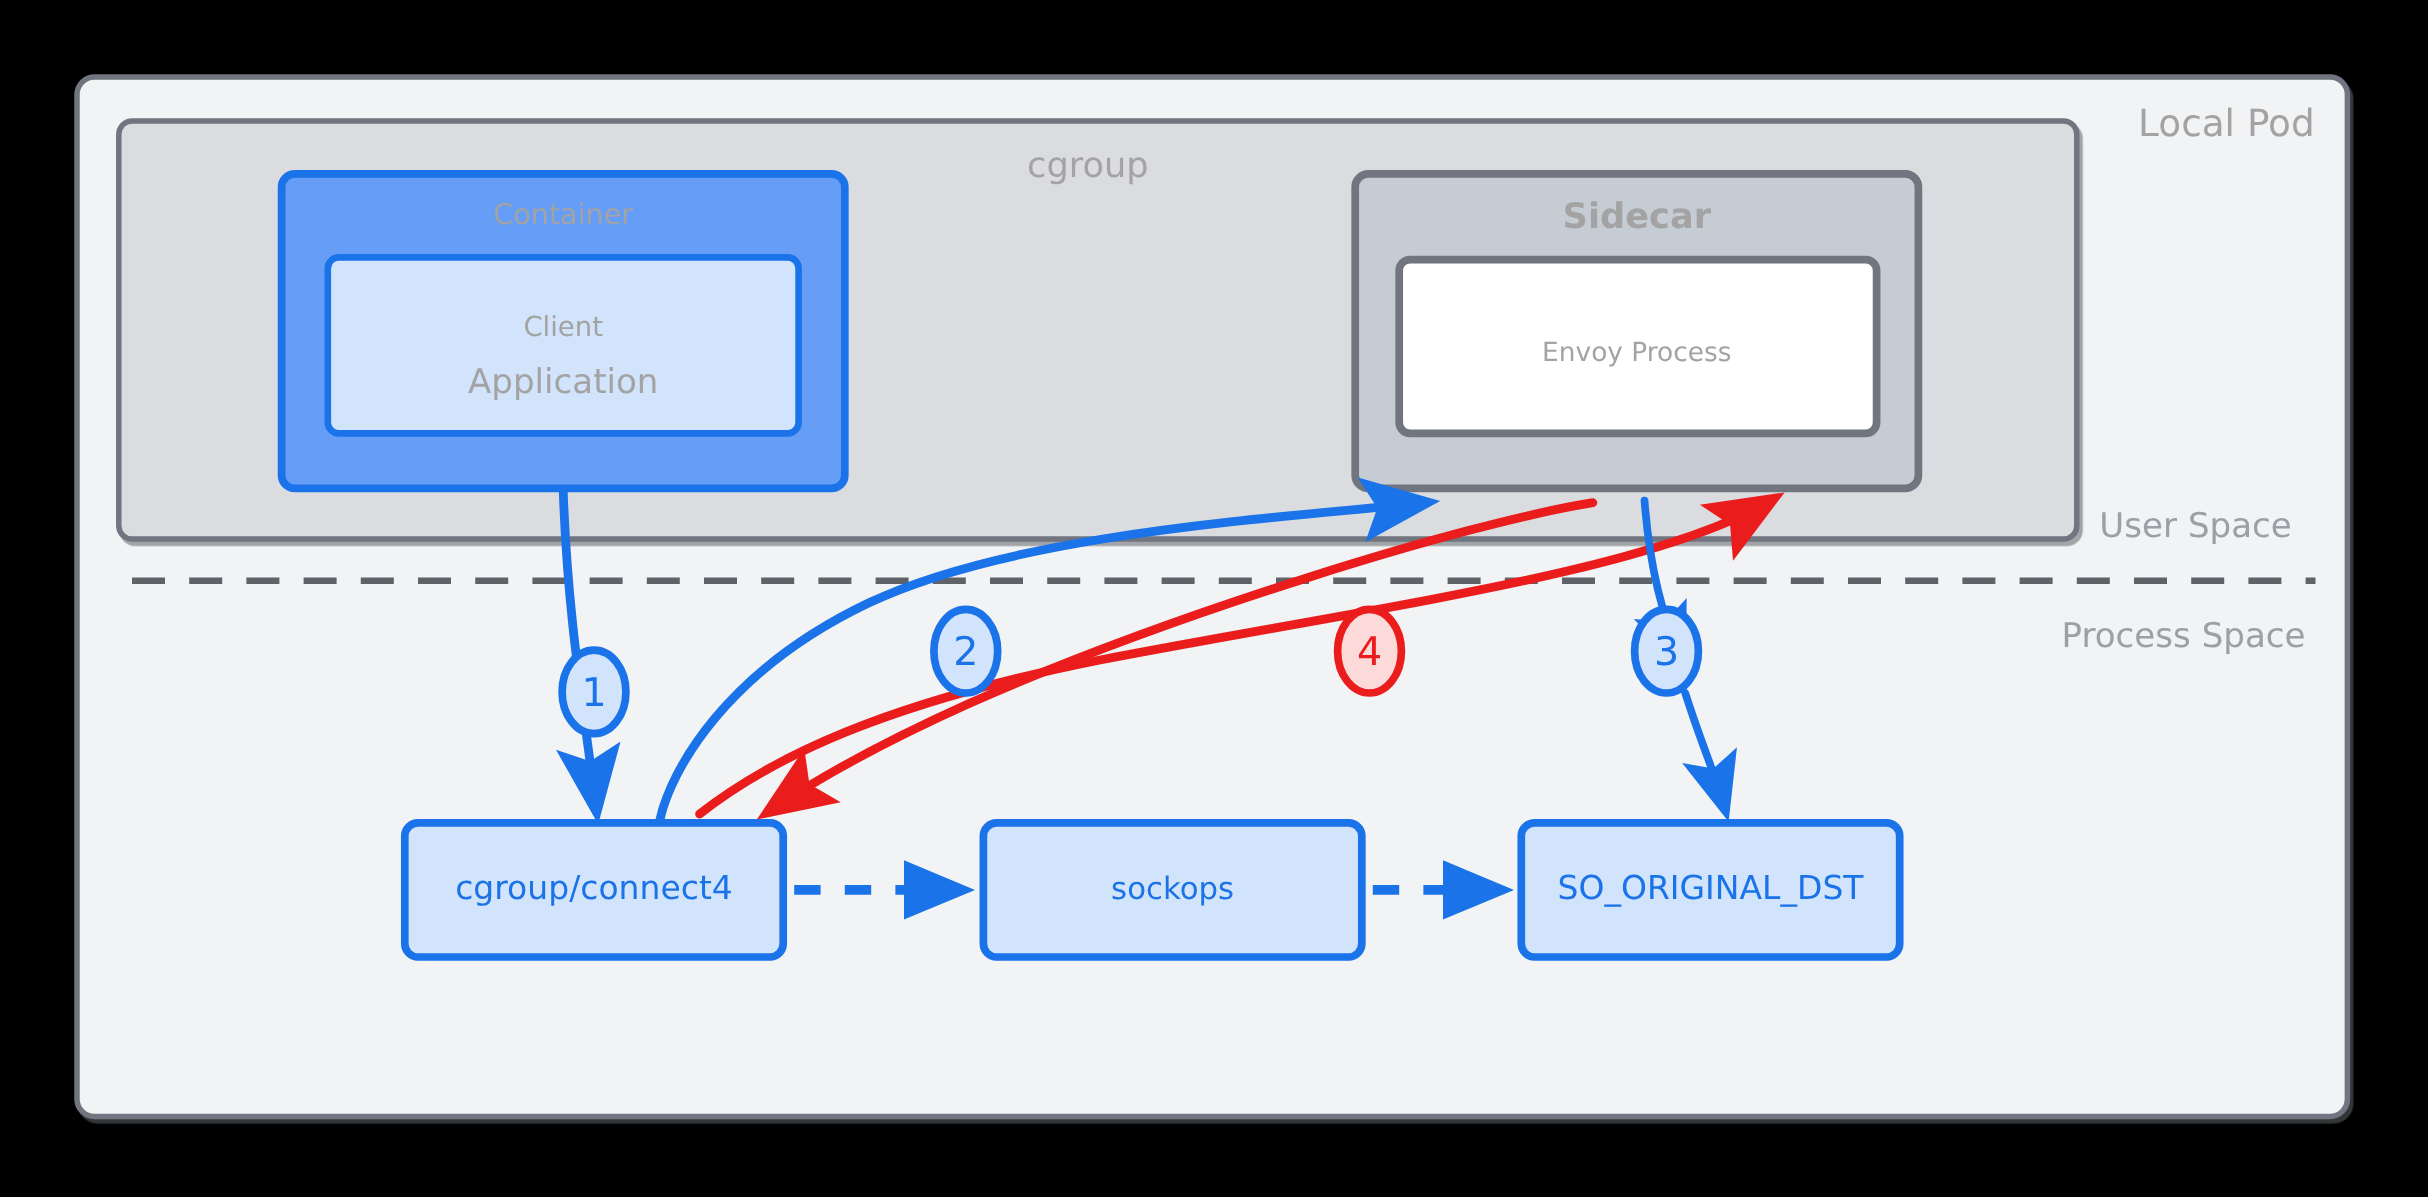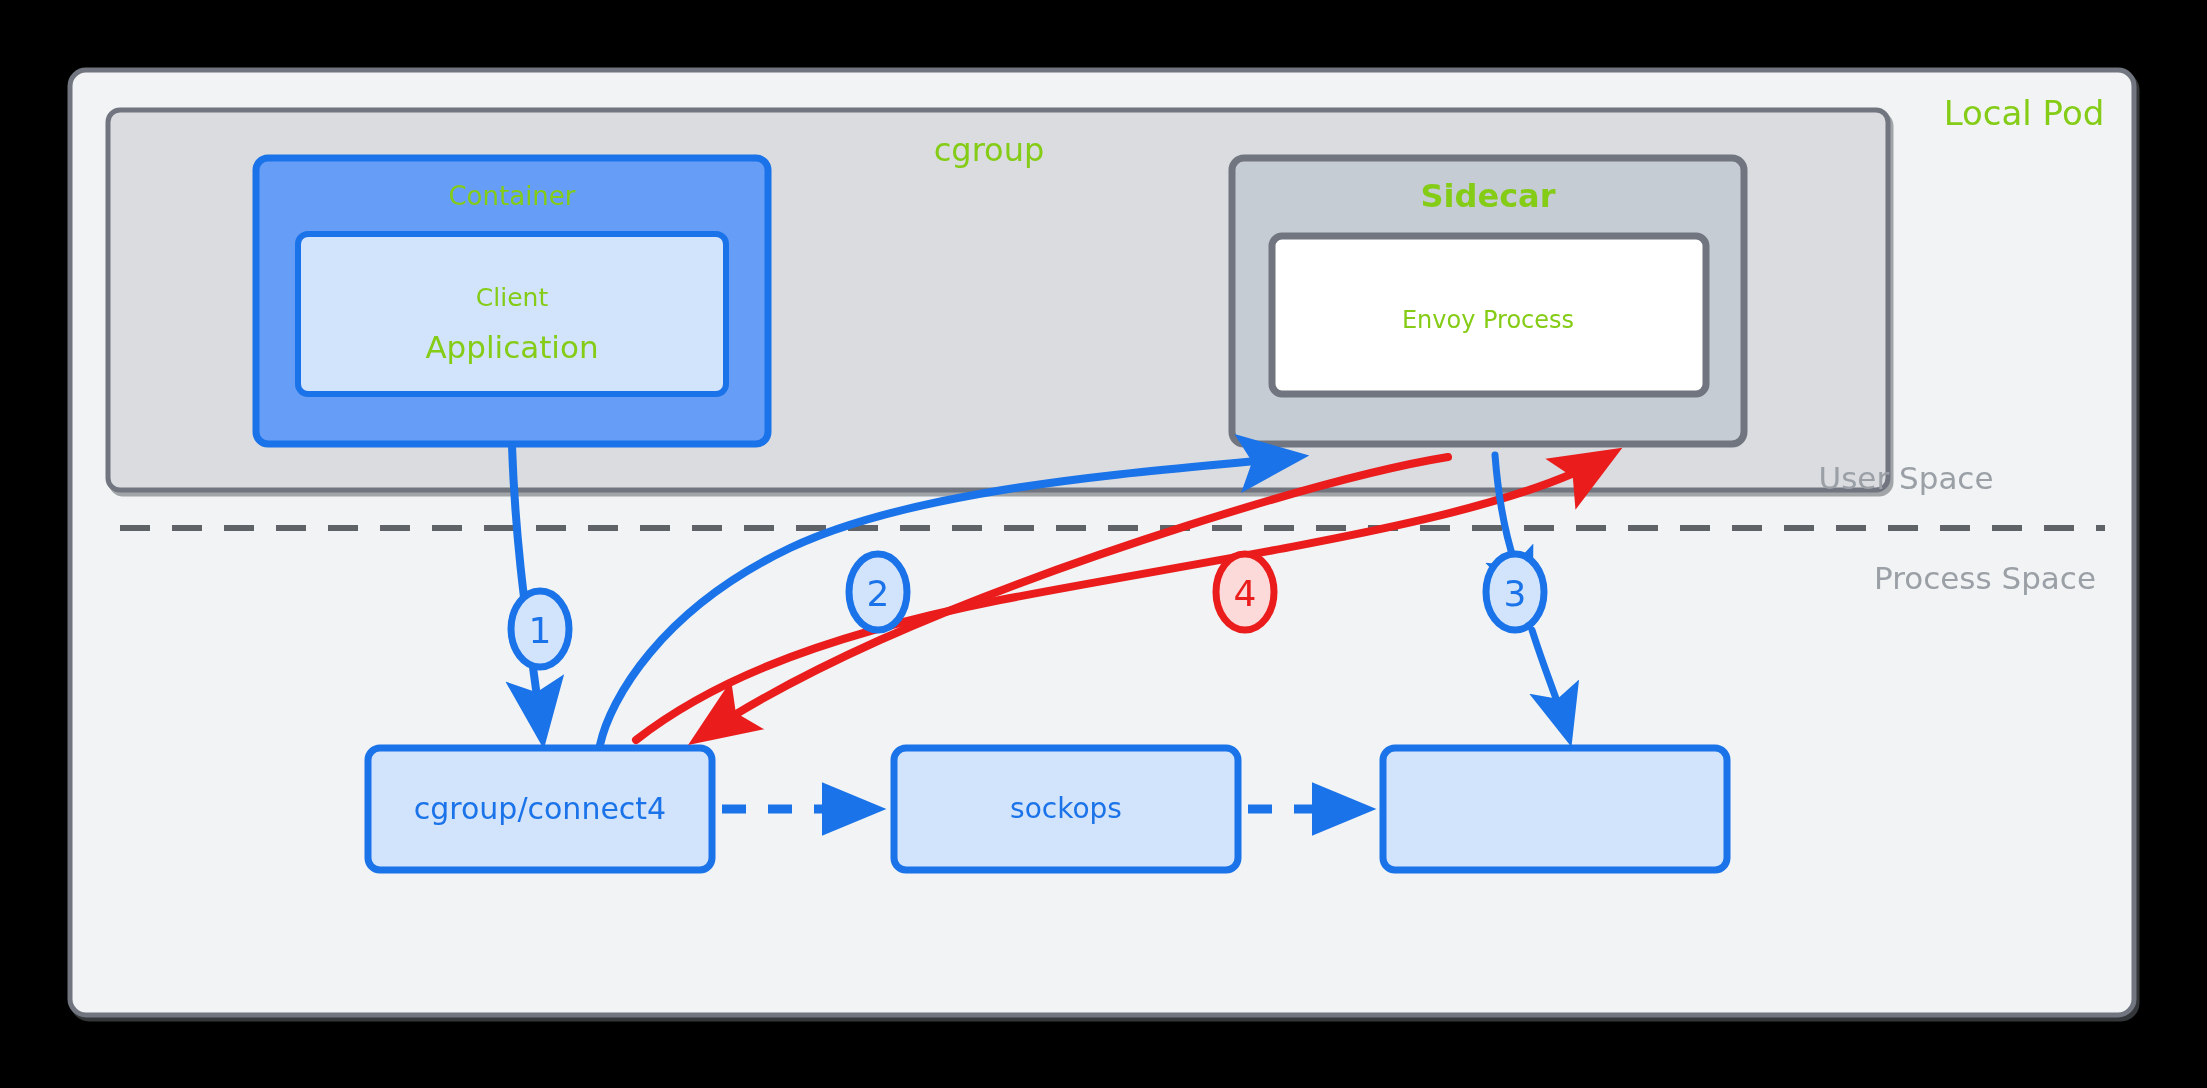--- a/index.html
+++ b/index.html
@@ -21,21 +21,21 @@
     top: 0;
     width: 2207px;
     height: 1088px;
   }
   .lbl {
     position: absolute;
     font-family: "DejaVu Sans", sans-serif;
     white-space: nowrap;
     pointer-events: none;
   }
-  .lbl-dark   { color: #84cc16; }
+  .lbl-dark   { color: #a3a3a3; }
   .lbl-gray   { color: #9aa0a6; }
   .lbl-blue   { color: #1a73e8; }
   .ctr { transform: translate(-50%, -50%); }
 </style>
 </head>
 <body>
 
 <div id="canvas">
 
   <svg id="diagram-svg" viewBox="0 0 2207 1088">
@@ -109,37 +109,38 @@
     </g>
     <g>
       <ellipse cx="1515" cy="592" rx="29" ry="38" fill="#d2e3fc" stroke="#1a73e8" stroke-width="7"></ellipse>
     </g>
   </svg>
 
   <div class="lbl lbl-dark ctr" style="left:2024px; top:113px; font-size:34px;">Local Pod</div>
 
   <div class="lbl lbl-dark ctr" style="left:989px; top:150px; font-size:32px;">cgroup</div>
 
-  <div class="lbl lbl-gray ctr" style="left:1906px; top:478px; font-size:31px;">User Space</div>
+  <div class="lbl lbl-gray ctr" style="left:1996px; top:478px; font-size:31px;">User Space</div>
 
   <div class="lbl lbl-gray ctr" style="left:1985px; top:578px; font-size:31px;">Process Space</div>
 
   <div class="lbl lbl-dark ctr" style="left:512px; top:196px; font-size:26px;">Container</div>
 
   <div class="lbl lbl-dark ctr" style="left:512px; top:297px; font-size:25px;">Client</div>
   <div class="lbl lbl-dark ctr" style="left:512px; top:347px; font-size:31px;">Application</div>
 
   <div class="lbl lbl-dark ctr" style="left:1488px; top:196px; font-size:32px;font-weight:bold;">Sidecar</div>
 
   <div class="lbl lbl-dark ctr" style="left:1488px; top:320px; font-size:24px;">Envoy Process</div>
 
   <div class="lbl lbl-blue ctr" style="left:540px; top:808px; font-size:30px;">cgroup/connect4</div>
 
   <div class="lbl lbl-blue ctr" style="left:1066px; top:808px; font-size:28px;text-align:right;">sockops</div>
 
+  <div class="lbl lbl-blue ctr" style="left:1555px; top:808px; font-size:30px;">SO_ORIGINAL_DST</div>
 
   <div class="lbl lbl-blue ctr" style="left:540px; top:630px; font-size:36px;">1</div>
 
   <div class="lbl lbl-blue ctr" style="left:878px; top:593px; font-size:36px;">2</div>
 
   <div class="lbl lbl-blue ctr" style="left:1515px; top:593px; font-size:36px;">3</div>
 
   <div class="lbl ctr" style="left:1245px; top:593px; font-size:36px; color:#ea1c1c;">4</div>
 
 </div>

